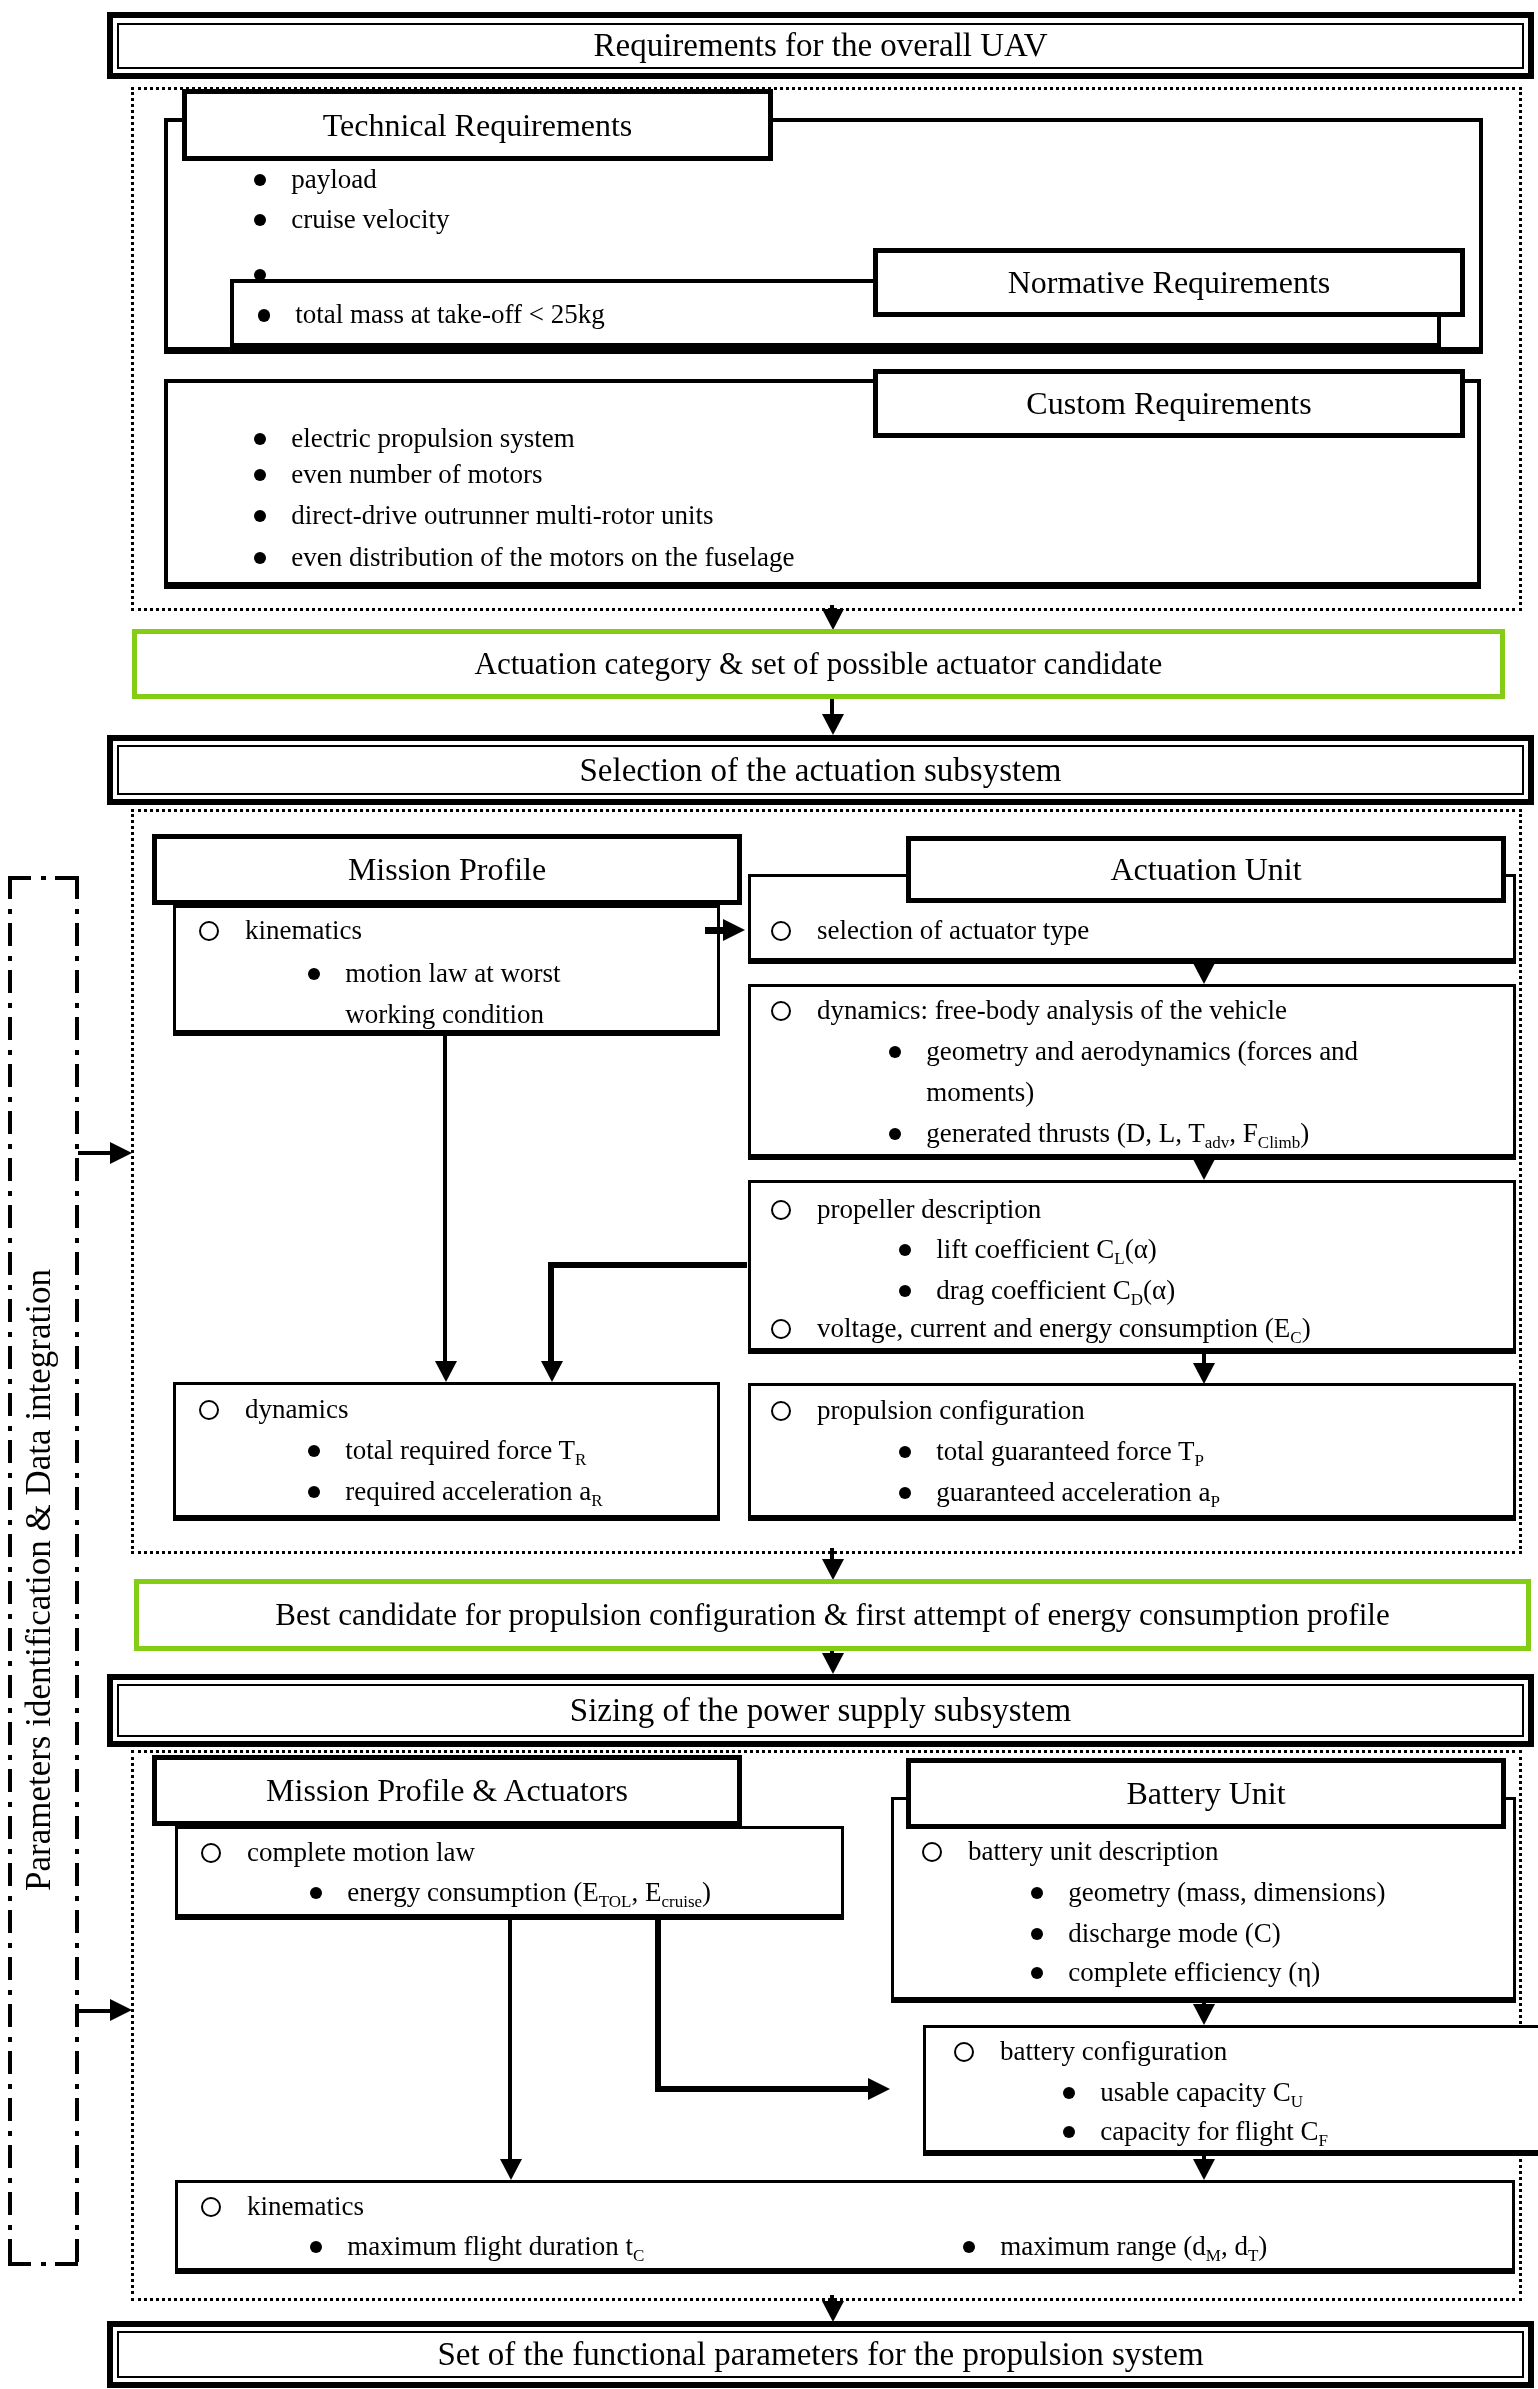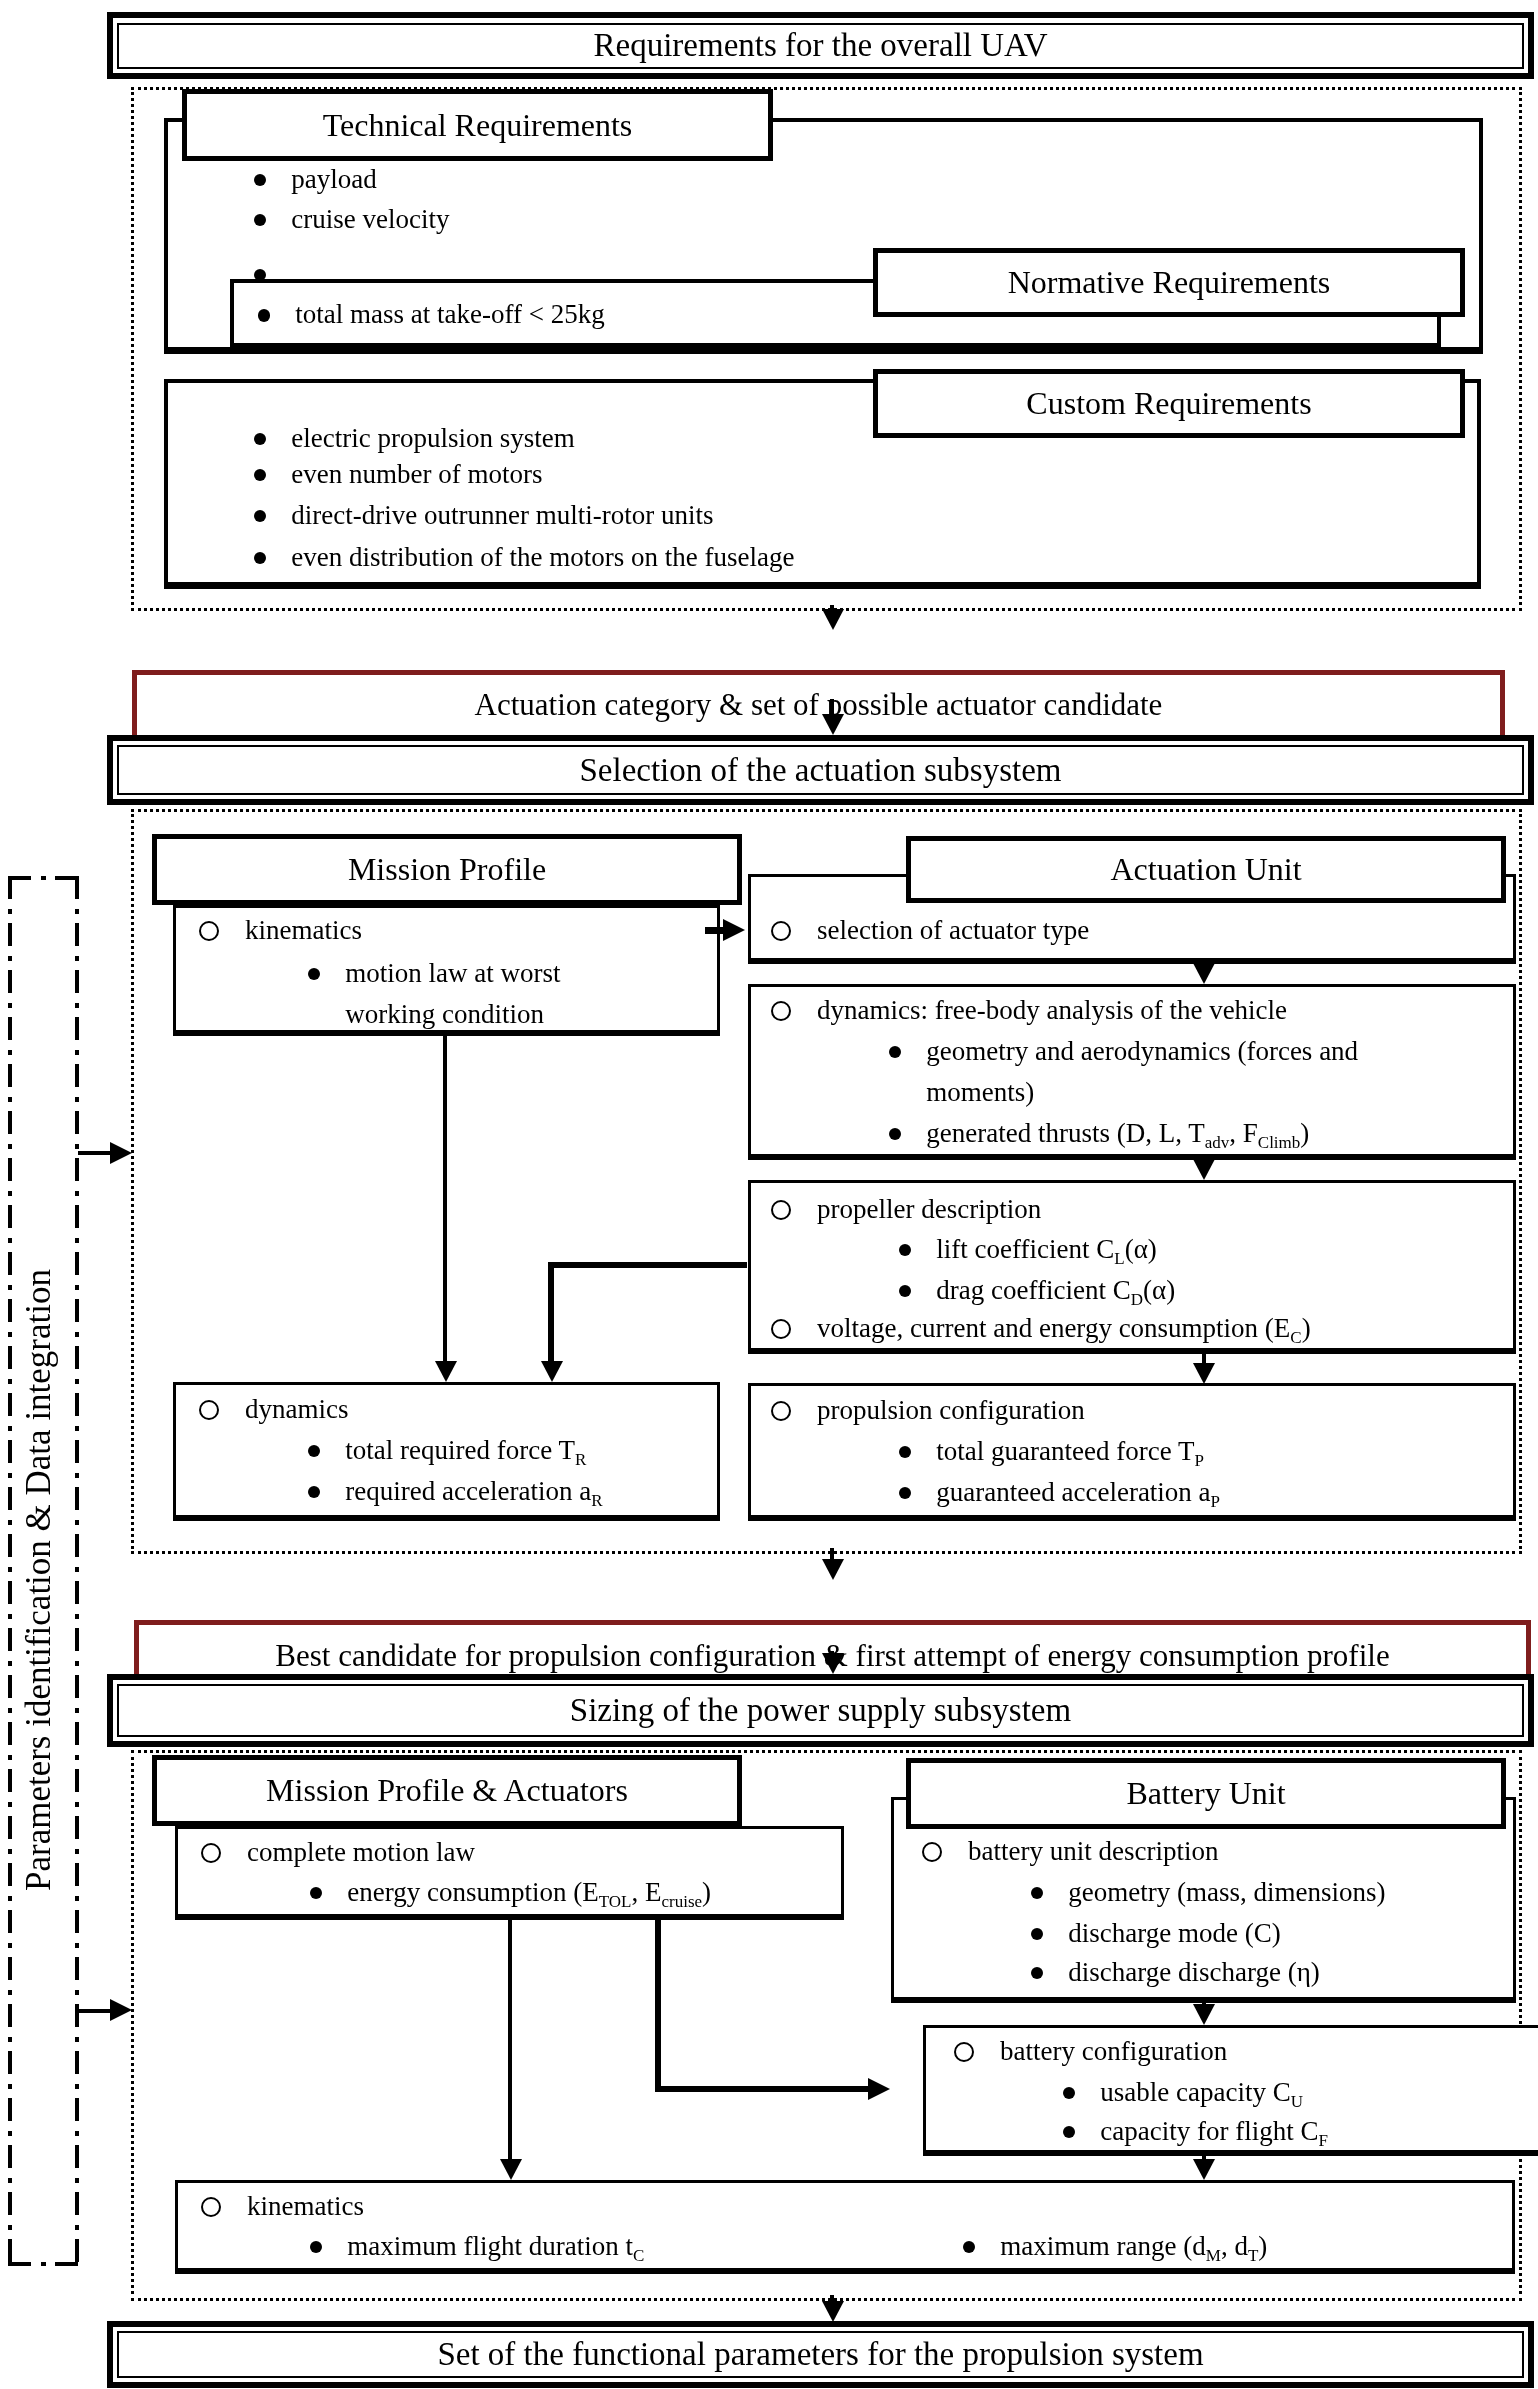--- a/index.html
+++ b/index.html
@@ -12,22 +12,22 @@
   
   .box{position:absolute;background:#fff;border:3px solid #000;border-bottom-width:6.4px;box-sizing:border-box;}
   .box.b8{border-width:4px;border-bottom-width:7px;}
   .hdr{position:absolute;background:#fff;border:5.4px solid #000;box-sizing:border-box;
        display:flex;align-items:center;justify-content:center;font-size:32px;white-space:nowrap;}
 
   
   .dbar{position:absolute;background:#fff;border:6.4px solid #000;box-sizing:border-box;}
   .dbar .inner{position:absolute;left:4.4px;right:4.4px;top:4.4px;bottom:4.4px;border:2px solid #000;
        display:flex;align-items:center;justify-content:center;font-size:33px;white-space:nowrap;}
-  .sbar{position:absolute;background:#fff;border:5px solid #7f1d1d;box-sizing:border-box;
-       display:flex;align-items:center;justify-content:center;font-size:31px;white-space:nowrap;margin-top:41px;}
+  .sbar{position:absolute;background:#fff;border:5px solid #84cc16;box-sizing:border-box;
+       display:flex;align-items:center;justify-content:center;font-size:31px;white-space:nowrap;}
 
   
   .row{position:absolute;display:flex;align-items:flex-start;}
   .row .txt{font-size:27px;line-height:41px;white-space:nowrap;}
   .row .txt.wrap{white-space:normal;}
   .cb{flex:none;width:16px;height:16px;border:2.5px solid #000;border-radius:50%;margin-top:11.4px;margin-right:26px;background:#fff;}
   .db{flex:none;width:12.3px;height:12.3px;border-radius:50%;background:#000;margin-top:15px;margin-right:25px;}
   sub{font-size:17px;line-height:0;}
 
   
@@ -281,21 +281,21 @@
     <div class="row" style="left:137px;top:72px;">
       <span class="db"></span>
       <span class="txt">geometry (mass, dimensions)</span>
       </div>
     <div class="row" style="left:137px;top:113px;">
       <span class="db"></span>
       <span class="txt">discharge mode (C)</span>
       </div>
     <div class="row" style="left:137px;top:152px;">
       <span class="db"></span>
-      <span class="txt">discharge discharge (η)</span>
+      <span class="txt">complete efficiency (η)</span>
       </div>
   </div>
   <div class="hdr" style="left:906px;top:1758px;width:600px;height:71px;">
     <span>Battery Unit</span>
     </div>
 
   <div class="box" style="left:923px;top:2025px;width:625px;height:131px;">
     <div class="row" style="left:28px;top:3px;">
       <span class="cb"></span>
       <span class="txt">battery configuration</span>

